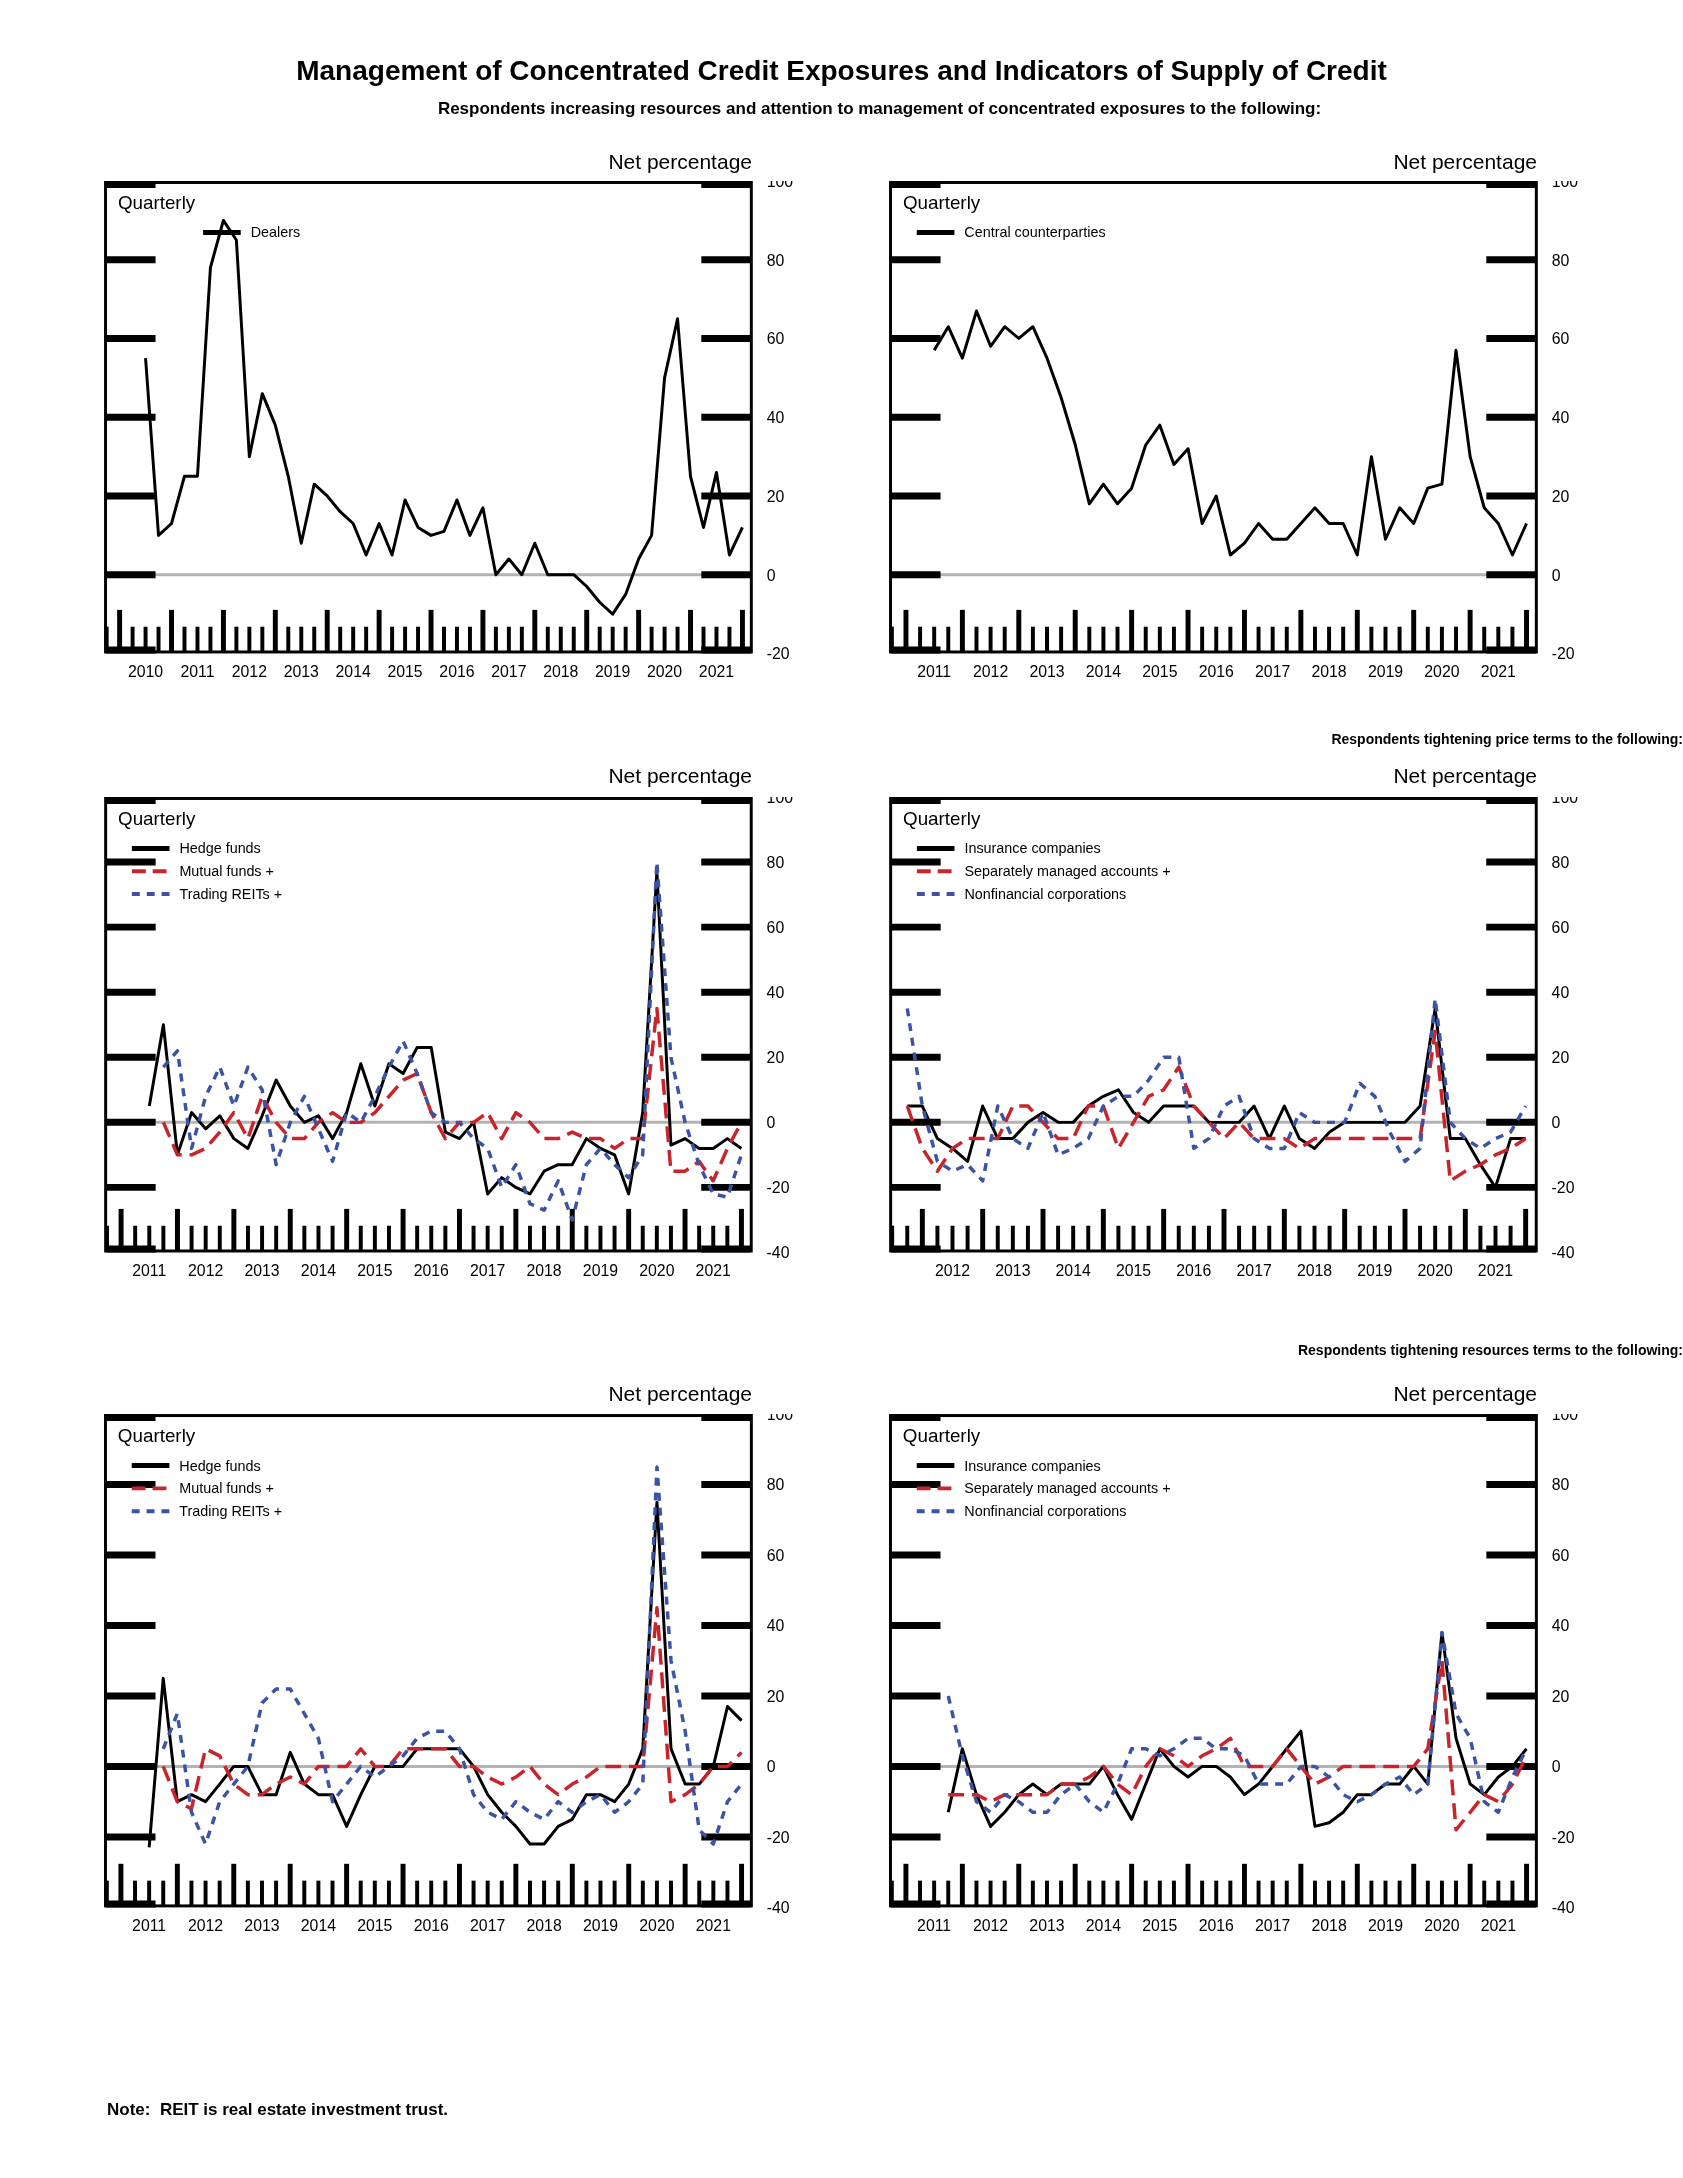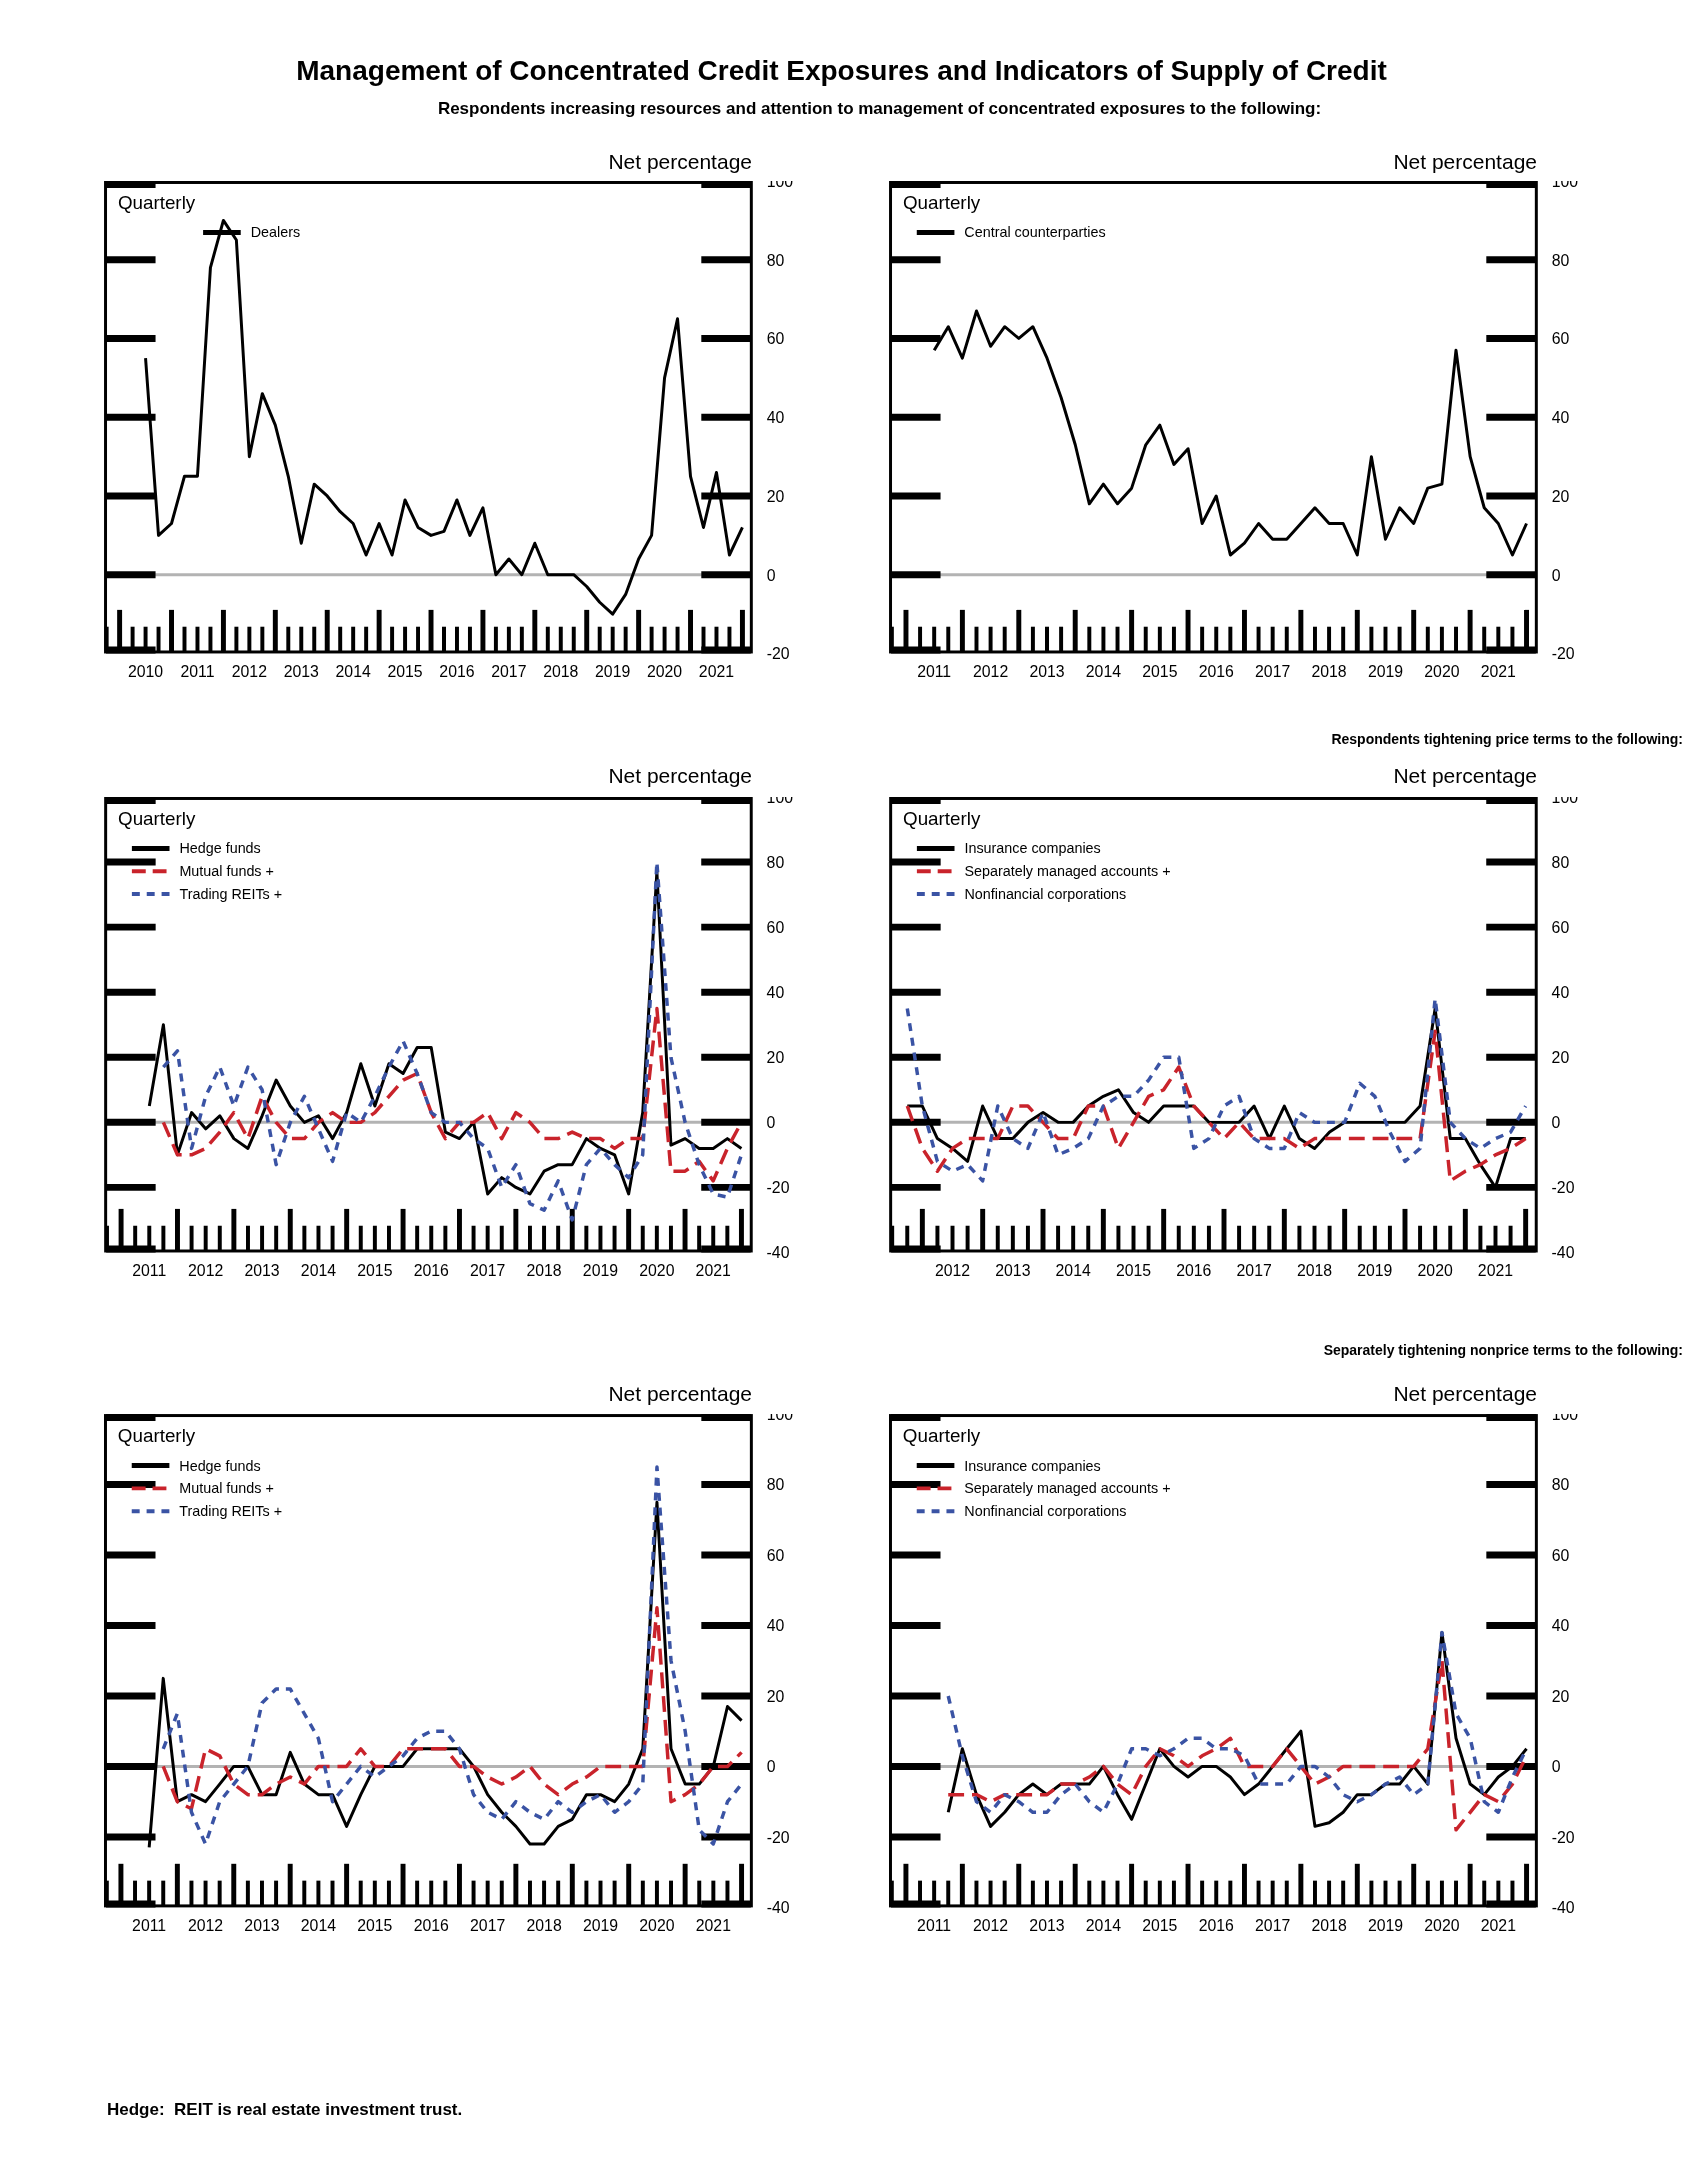--- a/index.html
+++ b/index.html
@@ -26,21 +26,21 @@
 <div class="page-subtitle">Respondents increasing resources and attention to management of concentrated exposures to the following:</div>
 
 <div class="netlabel" id="nl0">Net percentage</div>
 <div class="netlabel" id="nl1">Net percentage</div>
 <div class="netlabel" id="nl2">Net percentage</div>
 <div class="netlabel" id="nl3">Net percentage</div>
 <div class="netlabel" id="nl4">Net percentage</div>
 <div class="netlabel" id="nl5">Net percentage</div>
 
 <div class="section-heading" id="sec-price">Respondents tightening price terms to the following:</div>
-<div class="section-heading" id="sec-nonprice">Separately tightening nonprice terms to the following:</div>
+<div class="section-heading" id="sec-nonprice">Respondents tightening resources terms to the following:</div>
 
 <div class="chart" id="c0"><svg width="738" height="520" viewBox="0 0 745 525">
       <line x1="2" y1="397.5" x2="653" y2="397.5" stroke="#b3b3b3" stroke-width="3"></line>
       <line x1="2" y1="473.5" x2="52" y2="473.5" stroke="#000" stroke-width="7"></line>
       <line x1="603" y1="473.5" x2="653" y2="473.5" stroke="#000" stroke-width="7"></line>
       <text x="669" y="483" font-size="16">-20</text>
       <line x1="2" y1="397.5" x2="52" y2="397.5" stroke="#000" stroke-width="7"></line>
       <line x1="603" y1="397.5" x2="653" y2="397.5" stroke="#000" stroke-width="7"></line>
       <text x="669" y="403.5" font-size="16">0</text>
       <line x1="2" y1="318" x2="52" y2="318" stroke="#000" stroke-width="7"></line>
@@ -583,17 +583,17 @@
       <text x="14" y="28" font-size="19">Quarterly</text>
       <line x1="28" y1="52" x2="66" y2="52" stroke="#000000" stroke-width="5" stroke-dasharray="none"></line>
       <text x="76" y="57" font-size="14.5">Insurance companies</text>
       <line x1="28" y1="75" x2="66" y2="75" stroke="#c9232b" stroke-width="4" stroke-dasharray="14,7"></line>
       <text x="76" y="80" font-size="14.5">Separately managed accounts +</text>
       <line x1="28" y1="98" x2="66" y2="98" stroke="#3a53a4" stroke-width="4" stroke-dasharray="8,7"></line>
       <text x="76" y="103" font-size="14.5">Nonfinancial corporations</text>
     </svg></div>
 
 <div class="notes">
-  <div>Hedge:  REIT is real estate investment trust.</div>
+  <div>Note:  REIT is real estate investment trust.</div>
   
   
 </div>
 
 
 </body></html>

